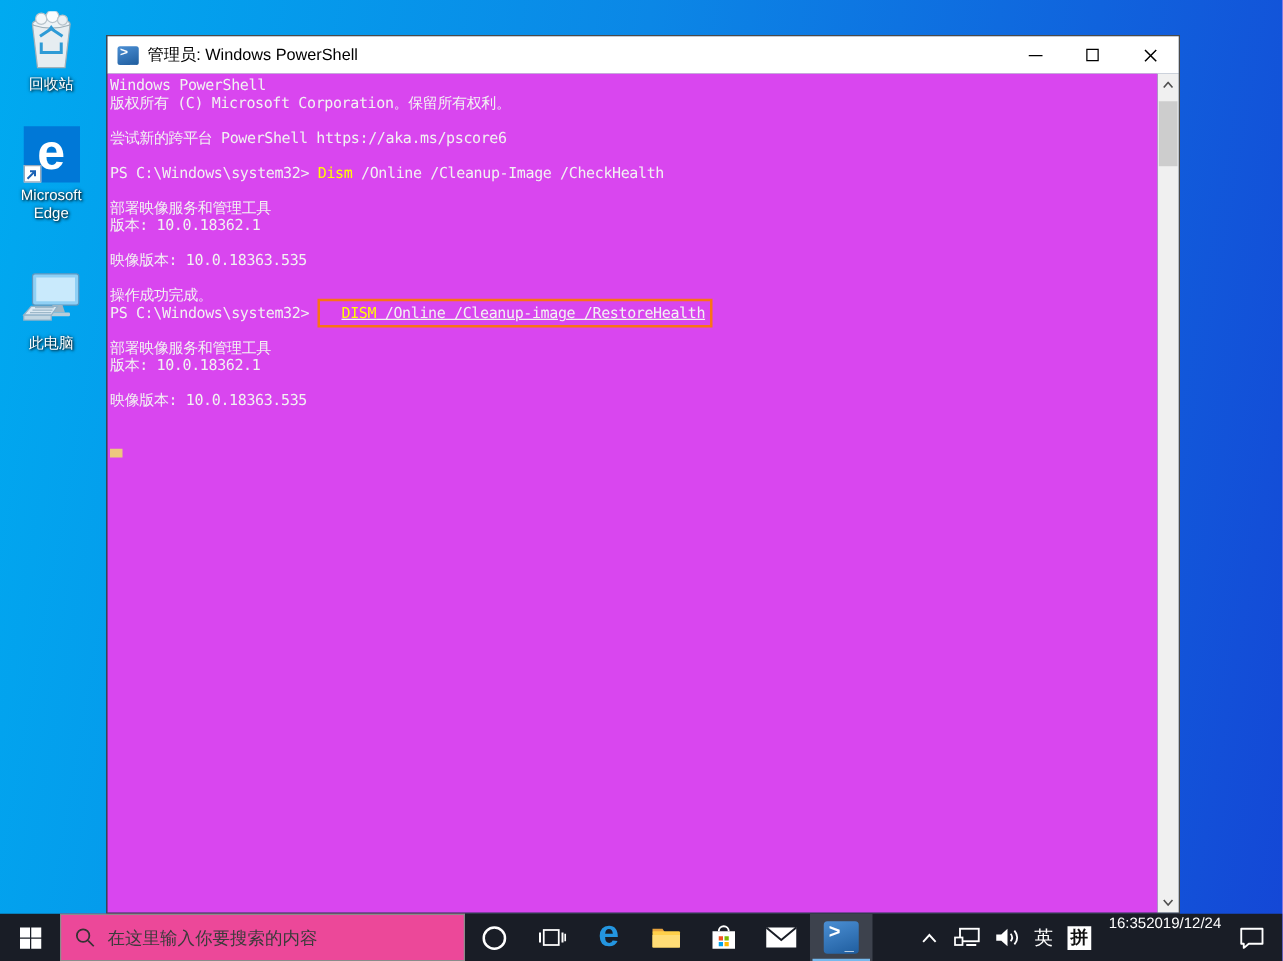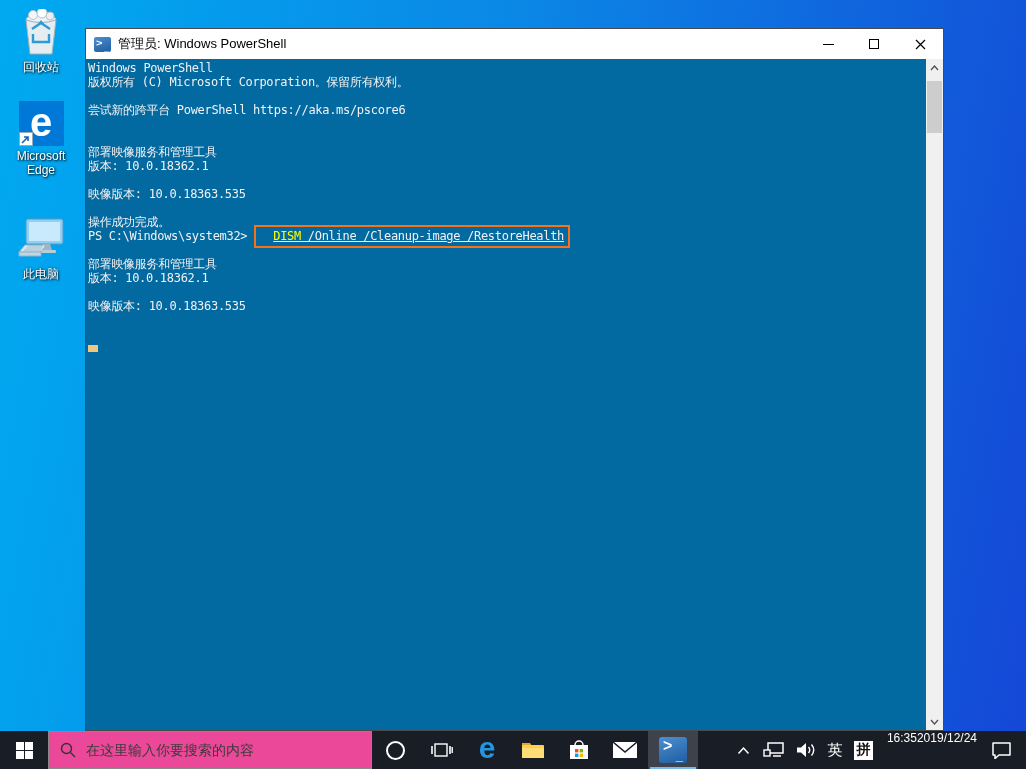--- a/index.html
+++ b/index.html
@@ -34,21 +34,21 @@
 
   .ps-icon { position:relative; background:linear-gradient(160deg,#4b8fd4 0%,#1f5d9e 100%); border-radius:2px; color:#fff; overflow:hidden; }
   .ps-icon.small { width:17px; height:15px; }
   .ps-icon.small .gt { position:absolute; left:2px; top:-1px; font-size:11px; font-weight:bold; transform:scaleY(.9); }
   .ps-icon.small .us { position:absolute; right:2px; bottom:-1px; font-size:9px; font-weight:bold; }
   .ps-icon.big { width:28px; height:26px; border-radius:3px; }
   .ps-icon.big .gt { position:absolute; left:4px; top:0px; font-size:16px; font-weight:bold; }
   .ps-icon.big .us { position:absolute; right:4px; bottom:0px; font-size:13px; font-weight:bold; }
 
   
-  .console { position:absolute; left:0; top:30px; right:17px; bottom:0; background:#0369a1; padding:2px 0 0 2px; overflow:hidden; cursor:text; }
+  .console { position:absolute; left:0; top:30px; right:17px; bottom:0; background:#d946ef; padding:2px 0 0 2px; overflow:hidden; cursor:text; }
   .cline { height:14px; line-height:14px; white-space:pre; font-family:"DejaVu Sans Mono","Liberation Mono",monospace; font-size:12px; color:#f2f2f2; letter-spacing:-0.3px; }
   .c-yellow { color:#ffff00; }
   .red-box { border:2px solid #f97316; padding:2px 4px 3px 17px;text-decoration:underline; }
   .cursor { display:inline-block; width:10px; height:7px; background:#edc87e; vertical-align:baseline; }
 
   
   .vscroll { position:absolute; top:30px; right:0; bottom:0; width:17px; background:#f0f0f0; display:flex; flex-direction:column; align-items:center; }
   .sbtn { width:17px; height:17px; display:flex; align-items:center; justify-content:center; cursor:pointer; }
   .sthumb { position:absolute; top:22px; left:1px; width:15px; height:52px; background:#cdcdcd; cursor:pointer; }
   .sbtn.down { position:absolute; bottom:0; }
@@ -143,20 +143,21 @@
       </div>
     </div>
   </div>
 
   <div class="console" id="console-body">
       <div class="cline"><span>Windows PowerShell</span></div>
       <div class="cline"><span>版权所有 (C) Microsoft Corporation。保留所有权利。</span></div>
       <div class="cline">&nbsp;</div>
       <div class="cline"><span>尝试新的跨平台 PowerShell https://aka.ms/pscore6</span></div>
       <div class="cline">&nbsp;</div>
+      <div class="cline"><span>PS C:\Windows\system32&gt; </span><span class="c-yellow">Dism</span><span> /Online /Cleanup-Image /CheckHealth</span></div>
       <div class="cline">&nbsp;</div>
       <div class="cline"><span>部署映像服务和管理工具</span></div>
       <div class="cline"><span>版本: 10.0.18362.1</span></div>
       <div class="cline">&nbsp;</div>
       <div class="cline"><span>映像版本: 10.0.18363.535</span></div>
       <div class="cline">&nbsp;</div>
       <div class="cline"><span>操作成功完成。</span></div>
       <div class="cline"><span>PS C:\Windows\system32&gt; </span><span class="red-box"><span class="c-yellow">DISM</span><span> /Online /Cleanup-image /RestoreHealth</span></span></div>
       <div class="cline">&nbsp;</div>
       <div class="cline"><span>部署映像服务和管理工具</span></div>

